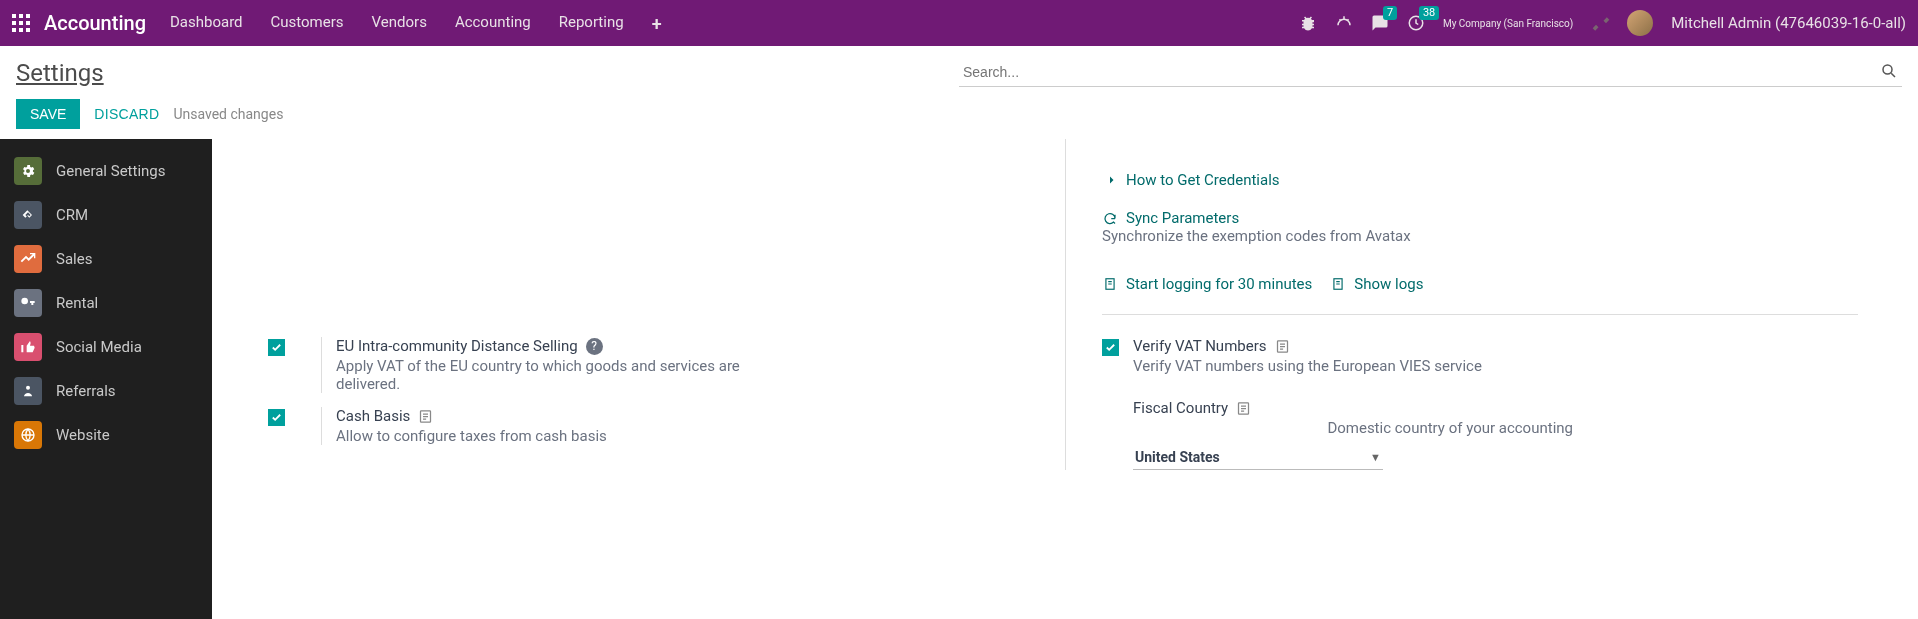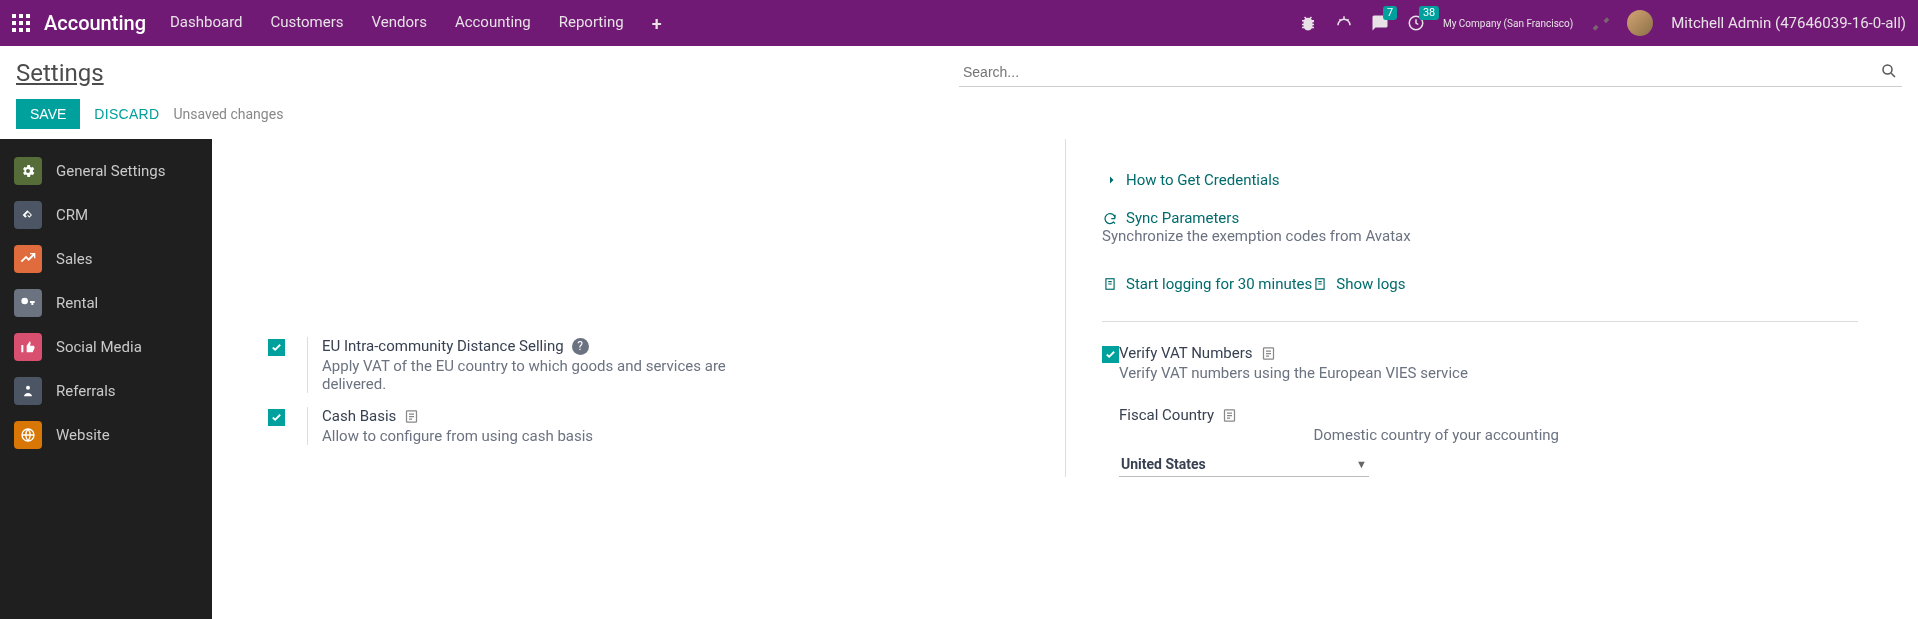--- a/index.html
+++ b/index.html
@@ -61,30 +61,30 @@
 .checkbox { width:17px; height:17px; border:2px solid #00A09D; background:#00A09D; display:flex; align-items:center; justify-content:center; margin-top:2px; flex-shrink:0; }
 .checkbox svg { display:block; }
 .setting-title { font-size:15px; color:#374151; display:flex; align-items:center; gap:8px; }
 .setting-desc { color:#6b7280; font-size:15px; margin-top:2px; max-width:440px; }
 .help-circle { width:17px; height:17px; border-radius:50%; background:#6b7280; color:#fff; font-size:12px; display:inline-flex; align-items:center; justify-content:center; }
 .doc-icon { width:15px; height:15px; display:inline-block; }
 
 .sep { height:1px; background:#ddd; margin:8px 0 22px; }
 .left-sep-line { border-left:1px solid #ddd; padding-left:14px; }
 
-.loglinks { display:flex; margin-bottom:28px; }
+.loglinks { display:flex; gap:18px; margin-bottom:21px; }
 
 
 .fake-select { display:flex; align-items:center; justify-content:space-between; width:250px; border-bottom:1px solid #bbb; padding:4px 2px; margin-top:8px; cursor:pointer;font-weight:bold; }
 .fake-select .caret { font-size:11px; color:#666; }
 
 .col.left .left-sep-line { margin-left:22px; }
 .col.right .noleft .setting-body { padding-left:0;text-align:right; }
 
-.left-block { display:flex; }
+.left-block { display:flex; gap:14px; }
 .setting-body { flex:1; }
 </style>
 </head>
 <body>
 
 <div class="topbar">
   <span class="apps-icon">
     <svg width="18" height="18" viewBox="0 0 18 18">
         <g fill="#fff">
           <rect width="4" height="4"></rect>
@@ -252,21 +252,21 @@
               </svg>
             </span>
           <div class="left-sep-line setting-body">
             <div class="setting-title">
               <span>Cash Basis</span>
               <span class="doc-icon"><svg width="15" height="15" viewBox="0 0 24 24" fill="none" stroke="#888" stroke-width="2">
                     <rect x="4" y="3" width="16" height="18" rx="1"></rect>
                     <path d="M8 8h8M8 12h8M8 16h5"></path>
                   </svg></span>
             </div>
-            <div class="setting-desc">Allow to configure from using cash basis</div>
+            <div class="setting-desc">Allow to configure taxes from cash basis</div>
           </div>
         </div>
       </div>
 
       <div class="col right">
         <div style="height:14px"></div>
         <div class="linkline">
           <svg width="14" height="14" viewBox="0 0 24 24" fill="#026b6b">
               <path d="M4 12h12M12 6l6 6-6 6"></path>
             </svg>

